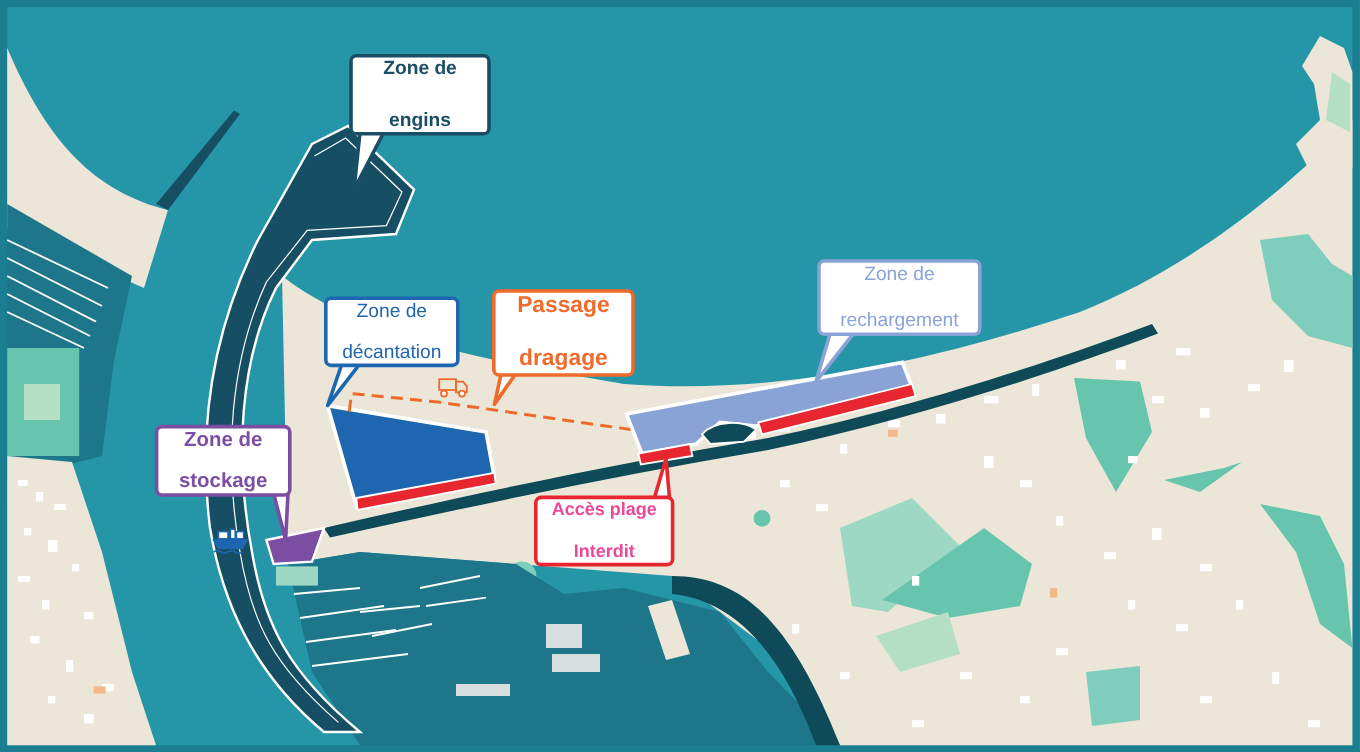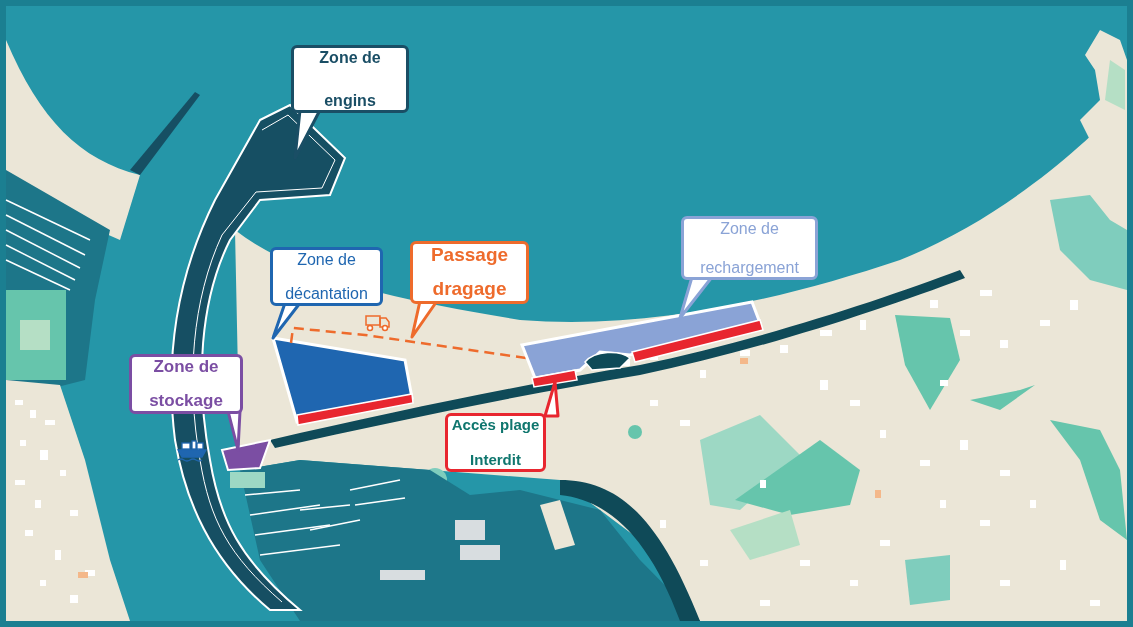--- a/index.html
+++ b/index.html
@@ -6,24 +6,24 @@
   body { width: 1133px; height: 627px; overflow: hidden; background: #1b7f91; font-family: "Liberation Sans", sans-serif; }
   #map { position: absolute; left: 0; top: 0; width: 1133px; height: 627px; }
   .callout {
     position: absolute; background: #ffffff; border-radius: 6px; border-style: solid; border-width: 3px;
     box-sizing: border-box; text-align: center; font-weight: bold; display: flex; flex-direction: column;
     justify-content: space-between; align-items: center; line-height: 1.2;
   }
   .callout span { display: block; white-space: nowrap; }
   .c-dragage { left: 291px; top: 45px; width: 118px; height: 68px; border-color: #1a4e65; color: #1a4e65; font-size: 16px; }
   .c-decantation { left: 270px; top: 247px; width: 113px; height: 59px; border-color: #1f66b0; color: #1f66b0; font-size: 16px; font-weight: normal; }
-  .c-passage { left: 410px; top: 241px; width: 119px; height: 63px; border-color: #ee6b2c; color: #ee6b2c; font-size: 19px; }
+  .c-passage { left: 410px; top: 241px; width: 119px; height: 73px; border-color: #ee6b2c; color: #ee6b2c; font-size: 19px; }
   .c-rechargement { left: 681px; top: 216px; width: 137px; height: 64px; border-color: #8aa3d6; color: #8aa3d6; font-size: 16px; font-weight: normal; }
   .c-stockage { left: 129px; top: 354px; width: 114px; height: 60px; border-color: #7b4ea3; color: #7b4ea3; font-size: 17px; }
-  .c-acces { left: 445px; top: 413px; width: 101px; height: 59px; border-color: #e8262f; color: #0f766e; font-size: 15px; }
+  .c-acces { left: 445px; top: 413px; width: 117px; height: 59px; border-color: #e8262f; color: #ec4899; font-size: 15px; }
 </style>
 </head>
 <body>
 
 <svg id="map" viewBox="0 0 1133 627" xmlns="http://www.w3.org/2000/svg">
 
   <rect x="6" y="6" width="1121" height="615" fill="#2596a8"></rect>
 
   <path d="M6,40 C40,120 80,160 140,175 L120,240 L6,190 Z" fill="#ebe6d7"></path>
   <path d="M140,175 L200,95 L195,92 L130,170 Z" fill="#164f63"></path>

